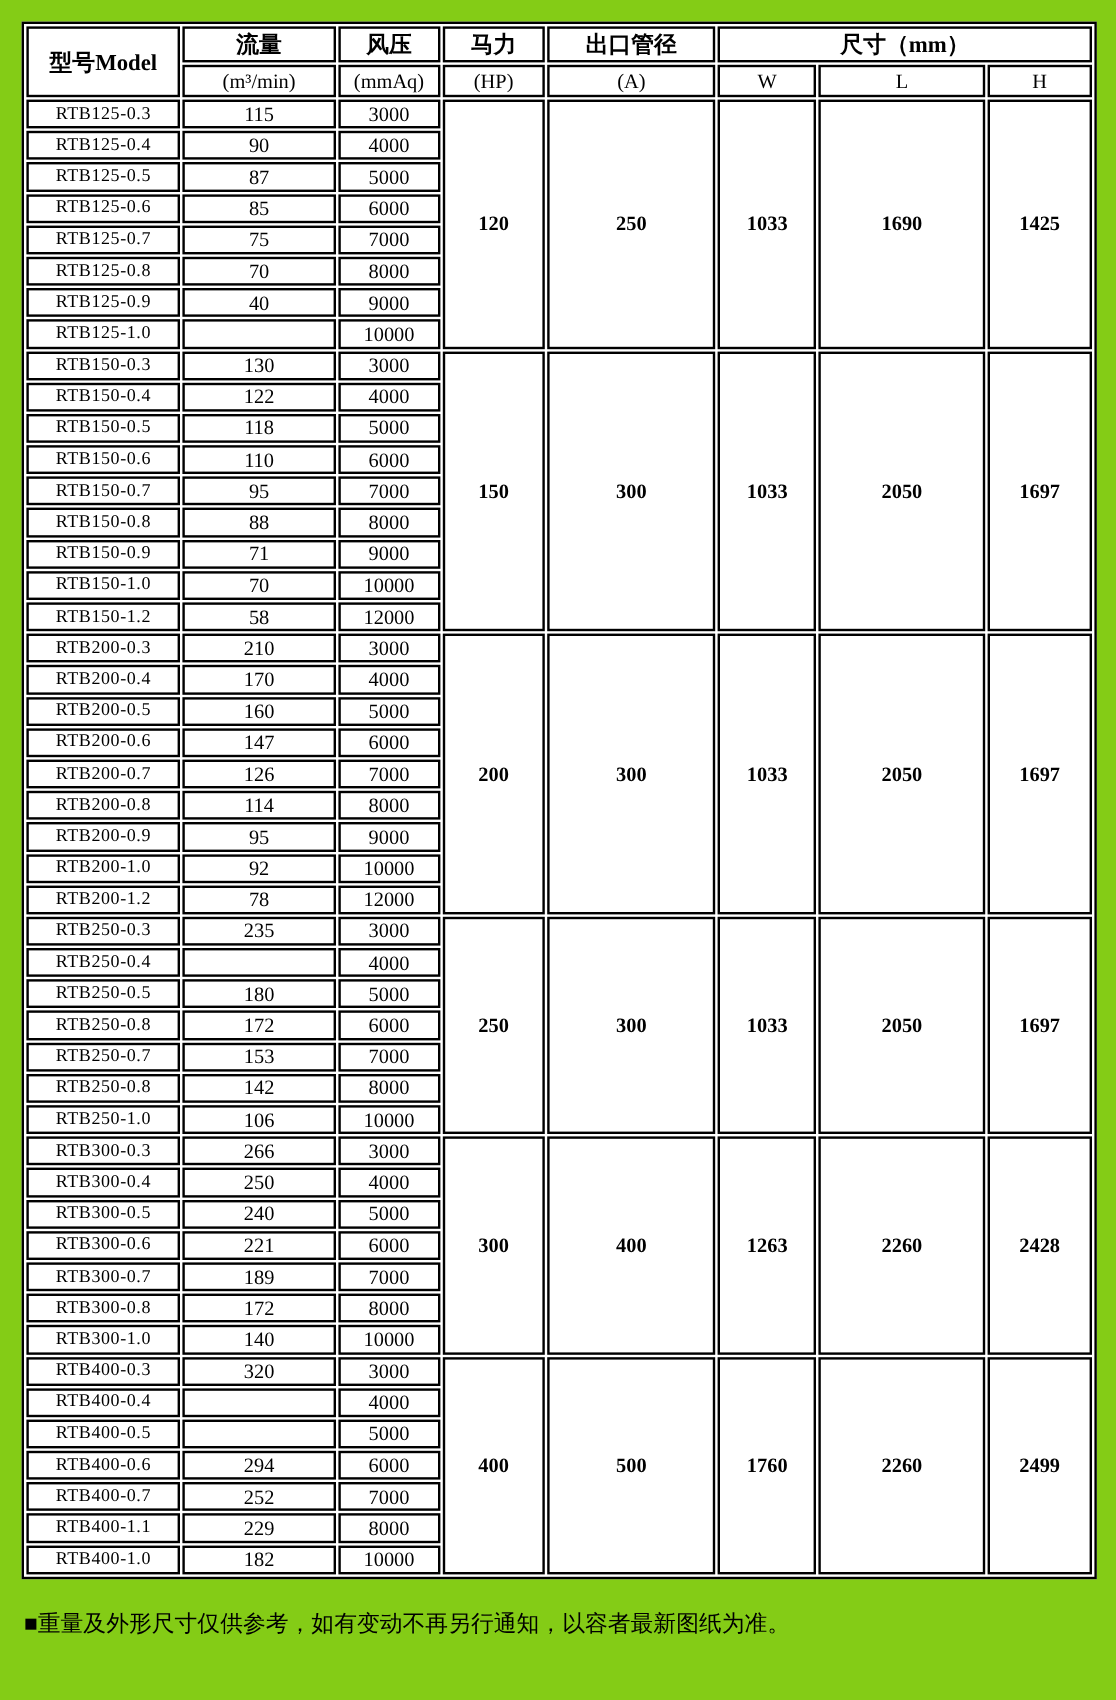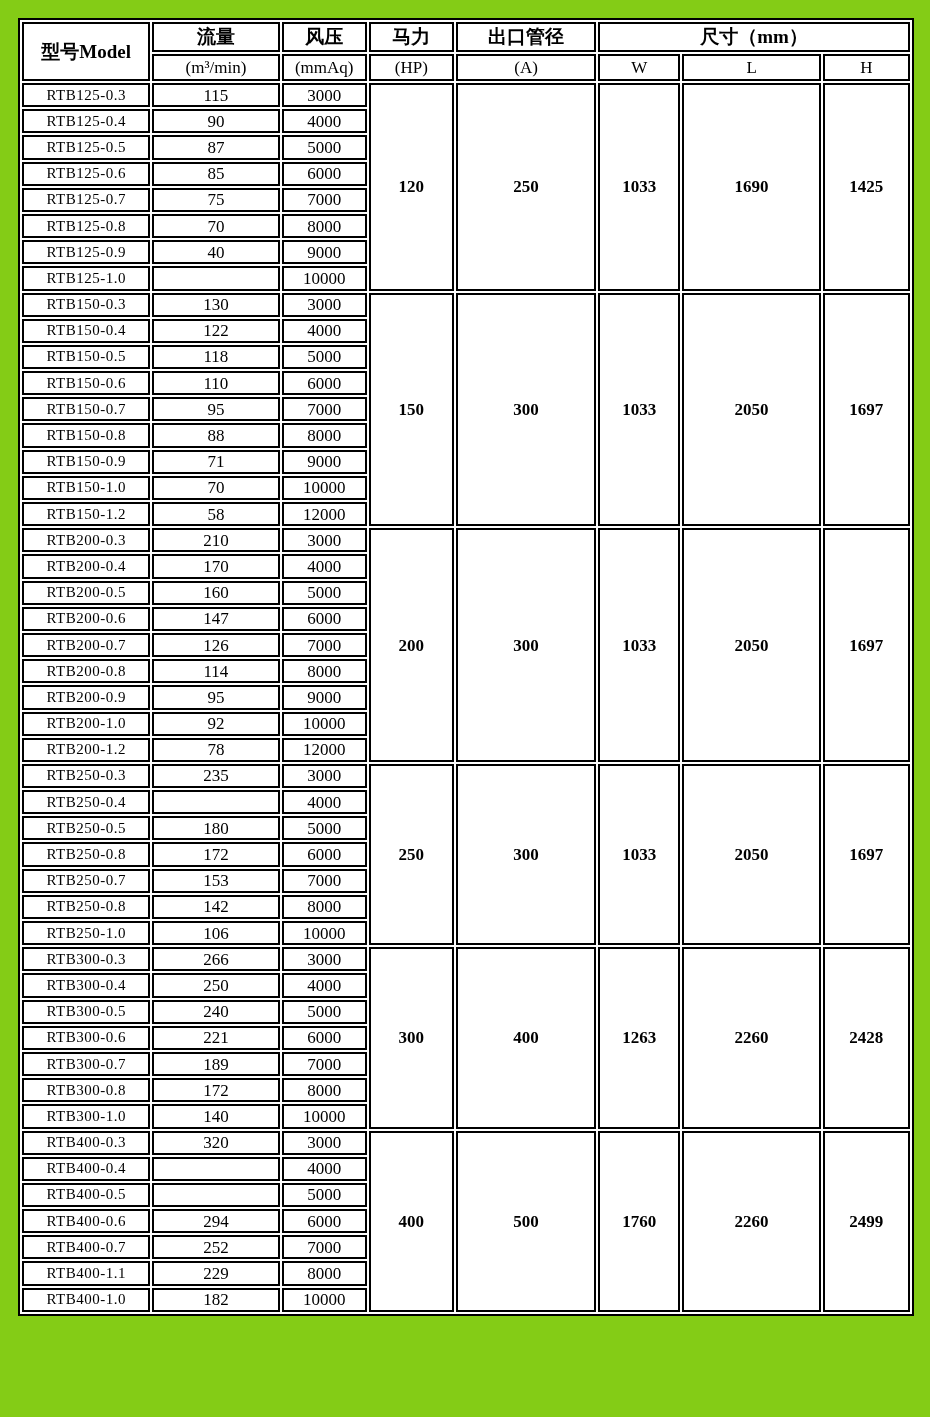--- a/index.html
+++ b/index.html
@@ -345,14 +345,15 @@
           <td class="num">8000</td>
         </tr>
         <tr>
           <td class="model">RTB400-1.0</td>
           <td class="num">182</td>
           <td class="num">10000</td>
         </tr>
       </tbody>
   </table>
 
+  <div class="footnote">■重量及外形尺寸仅供参考，如有变动不再另行通知，以容者最新图纸为准。</div>
 
 </div>
 
 </body></html>

